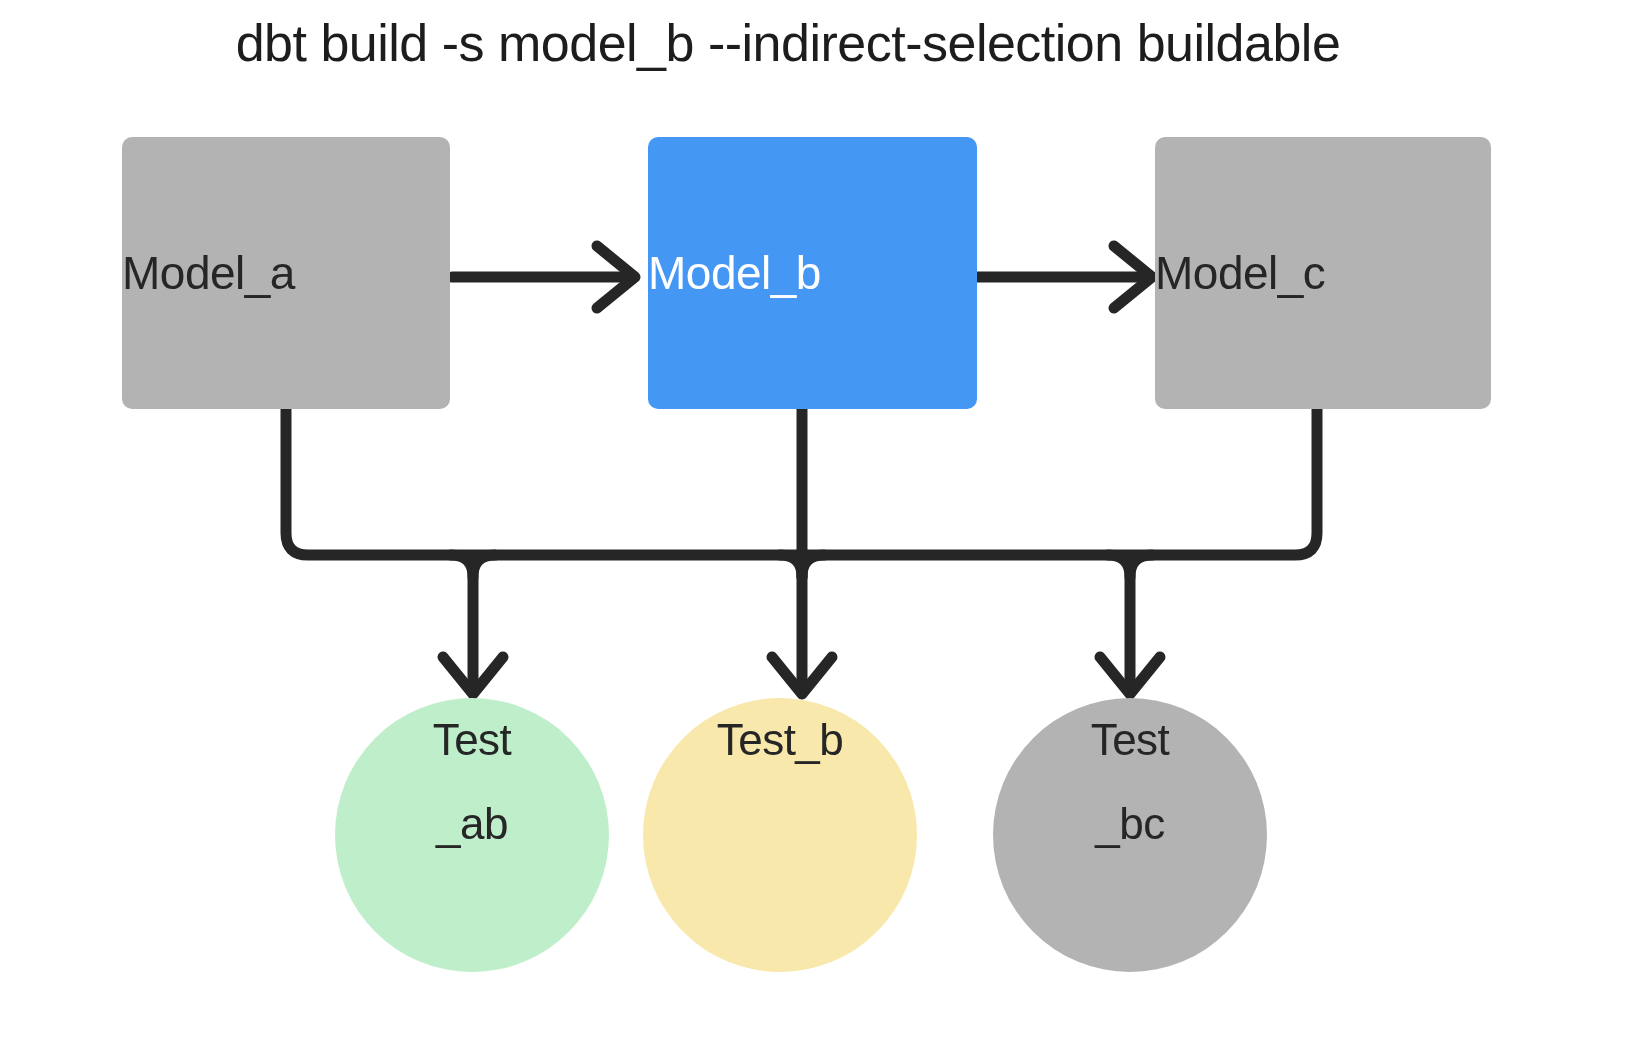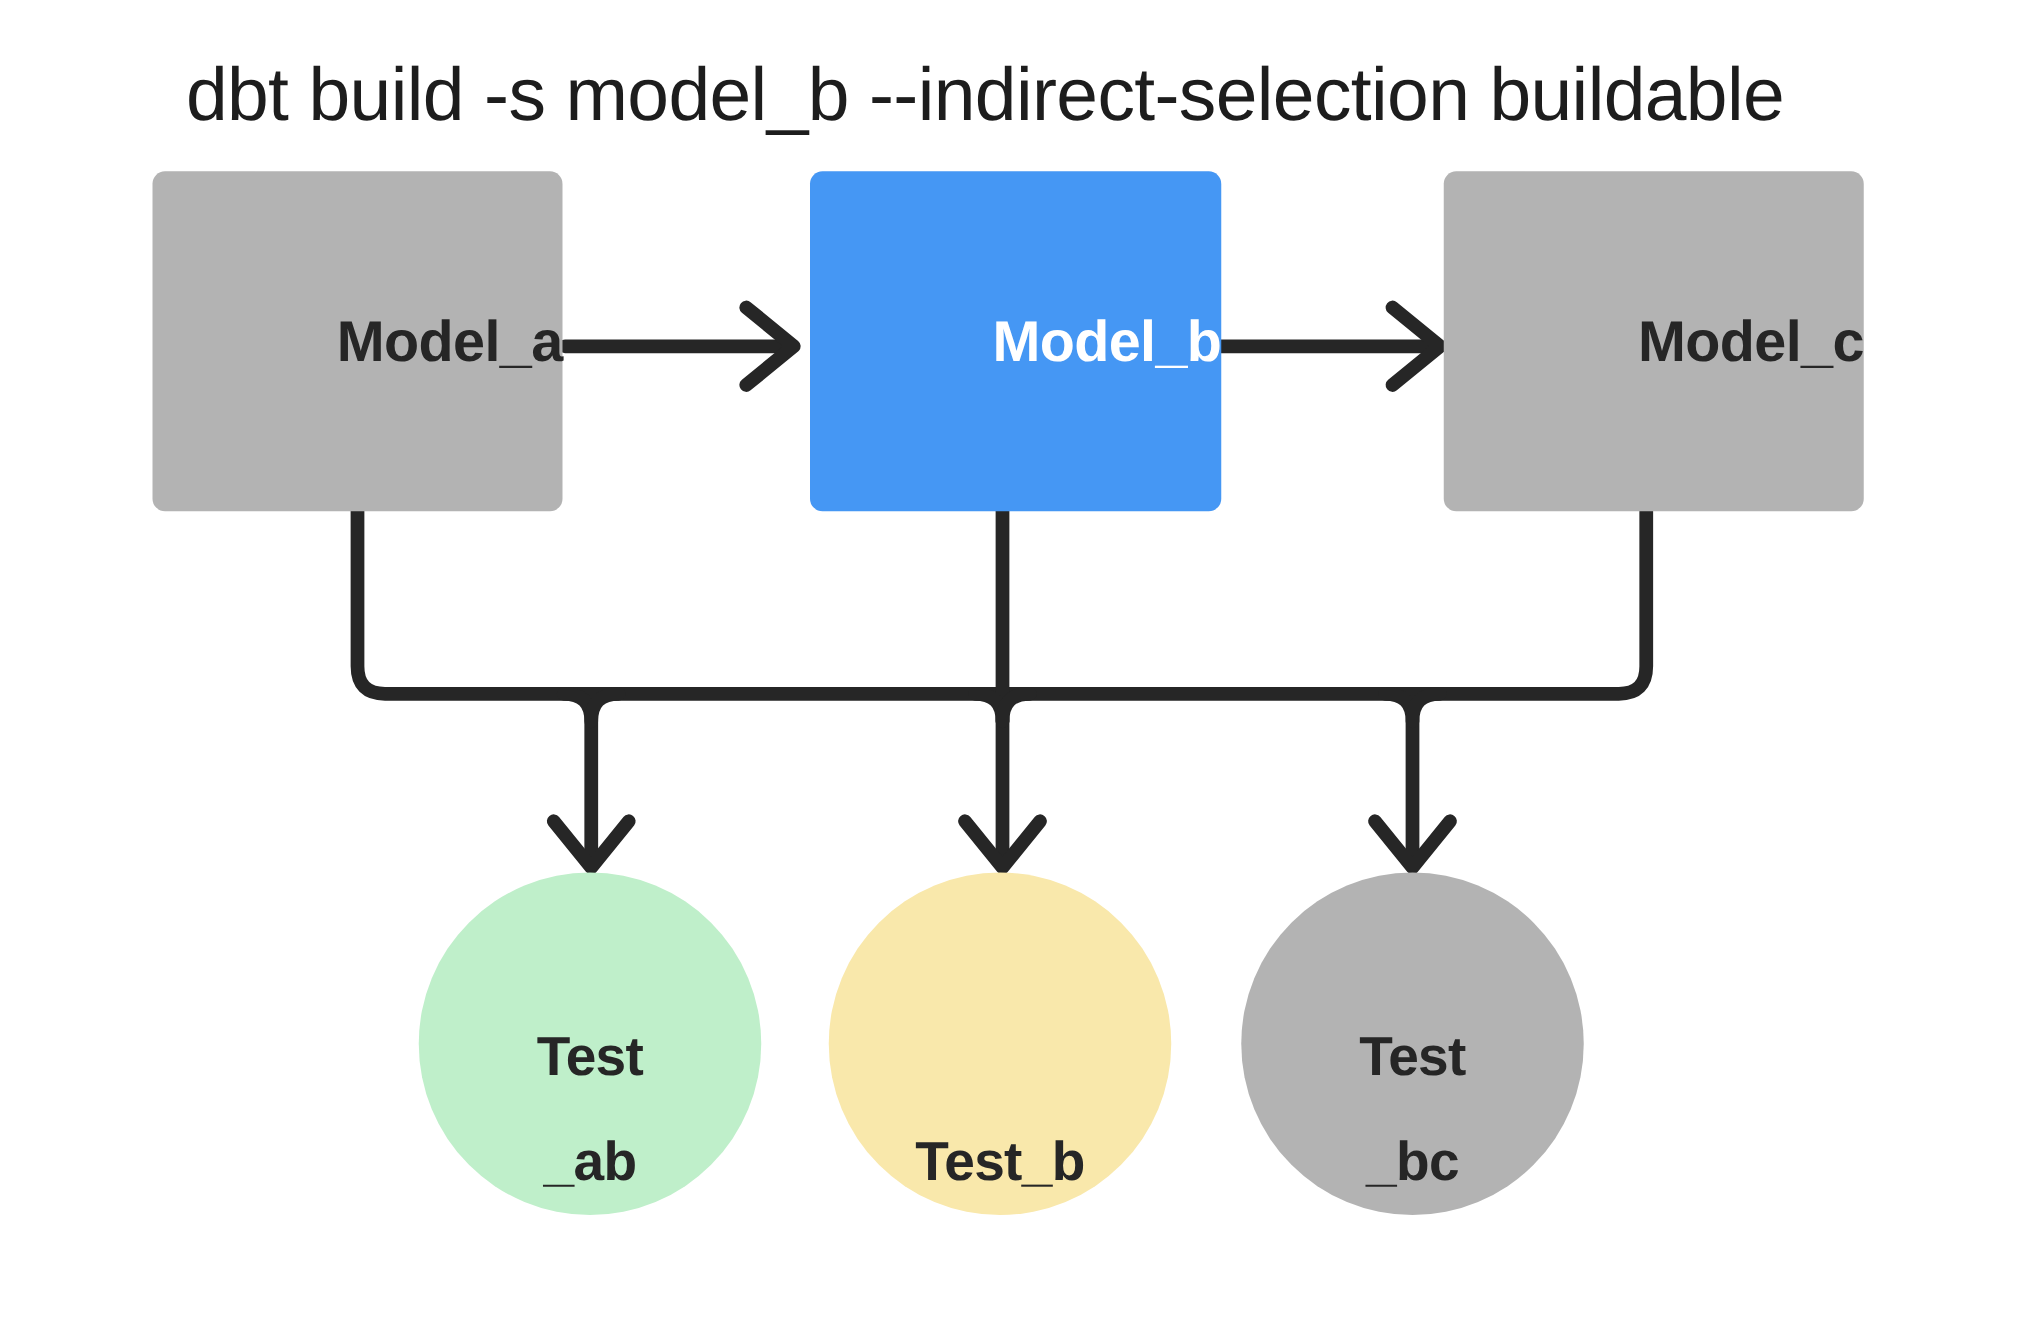--- a/index.html
+++ b/index.html
@@ -17,49 +17,49 @@
   body{background:#e8e8e8;font-family:"Liberation Sans", sans-serif;}
   .canvas{
     position:relative;
     width:1630px;height:1060px;
     background:var(--background);
     overflow:hidden;
     margin:0 auto;
   }
   .title{
     position:absolute;
-    left:788px;top:46px;
+    left:788px;top:13px;
     transform:translateX(-50%);
     white-space:nowrap;
-    font-size:60px;
+    font-size:52px;
     line-height:60px;
     font-weight:500;
     letter-spacing:-0.5px;
     color:#1d1d1d;
     text-align:center;
   }
   .edges-svg{
     position:absolute;left:0;top:0;width:1630px;height:1060px;
   }
   .edges-svg path{
     fill:none;
     stroke:var(--connector);
     stroke-width:11;
     stroke-linecap:round;
     stroke-linejoin:round;
   }
   .node{
     position:absolute;
     display:flex;
     align-items:center;
-    justify-content:flex-end;
+    justify-content:flex-start;
     text-align:center;
     color:var(--node-text);
     font-size:46px;
-    font-weight:700;
+    font-weight:400;
     letter-spacing:-0.5px;
   }
   .model{
     border-radius:10px;
     background:var(--model-default-fill);
     width:328px;height:272px;
     top:137px;
   }
   .model.selected{
     background:var(--model-selected-fill);
@@ -70,21 +70,21 @@
   .model-c{left:1155px;width:336px;}
   .test{
     border-radius:50%;
     width:274px;height:274px;
     top:698px;
     flex-direction:column;
     font-size:44px;
     line-height:84px;
   }
   .test-ab{left:335px;background:var(--test-ab-fill);}
-  .test-b{left:663px;background:var(--test-b-fill);}
+  .test-b{left:643px;background:var(--test-b-fill);}
   .test-bc{left:993px;background:var(--test-bc-fill);}
 </style>
 </head>
 <body>
 
 <div class="canvas">
 
   <div class="title">dbt build -s model_b --indirect-selection buildable</div>
 
   <svg class="edges-svg" viewBox="0 0 1630 1060" xmlns="http://www.w3.org/2000/svg">

